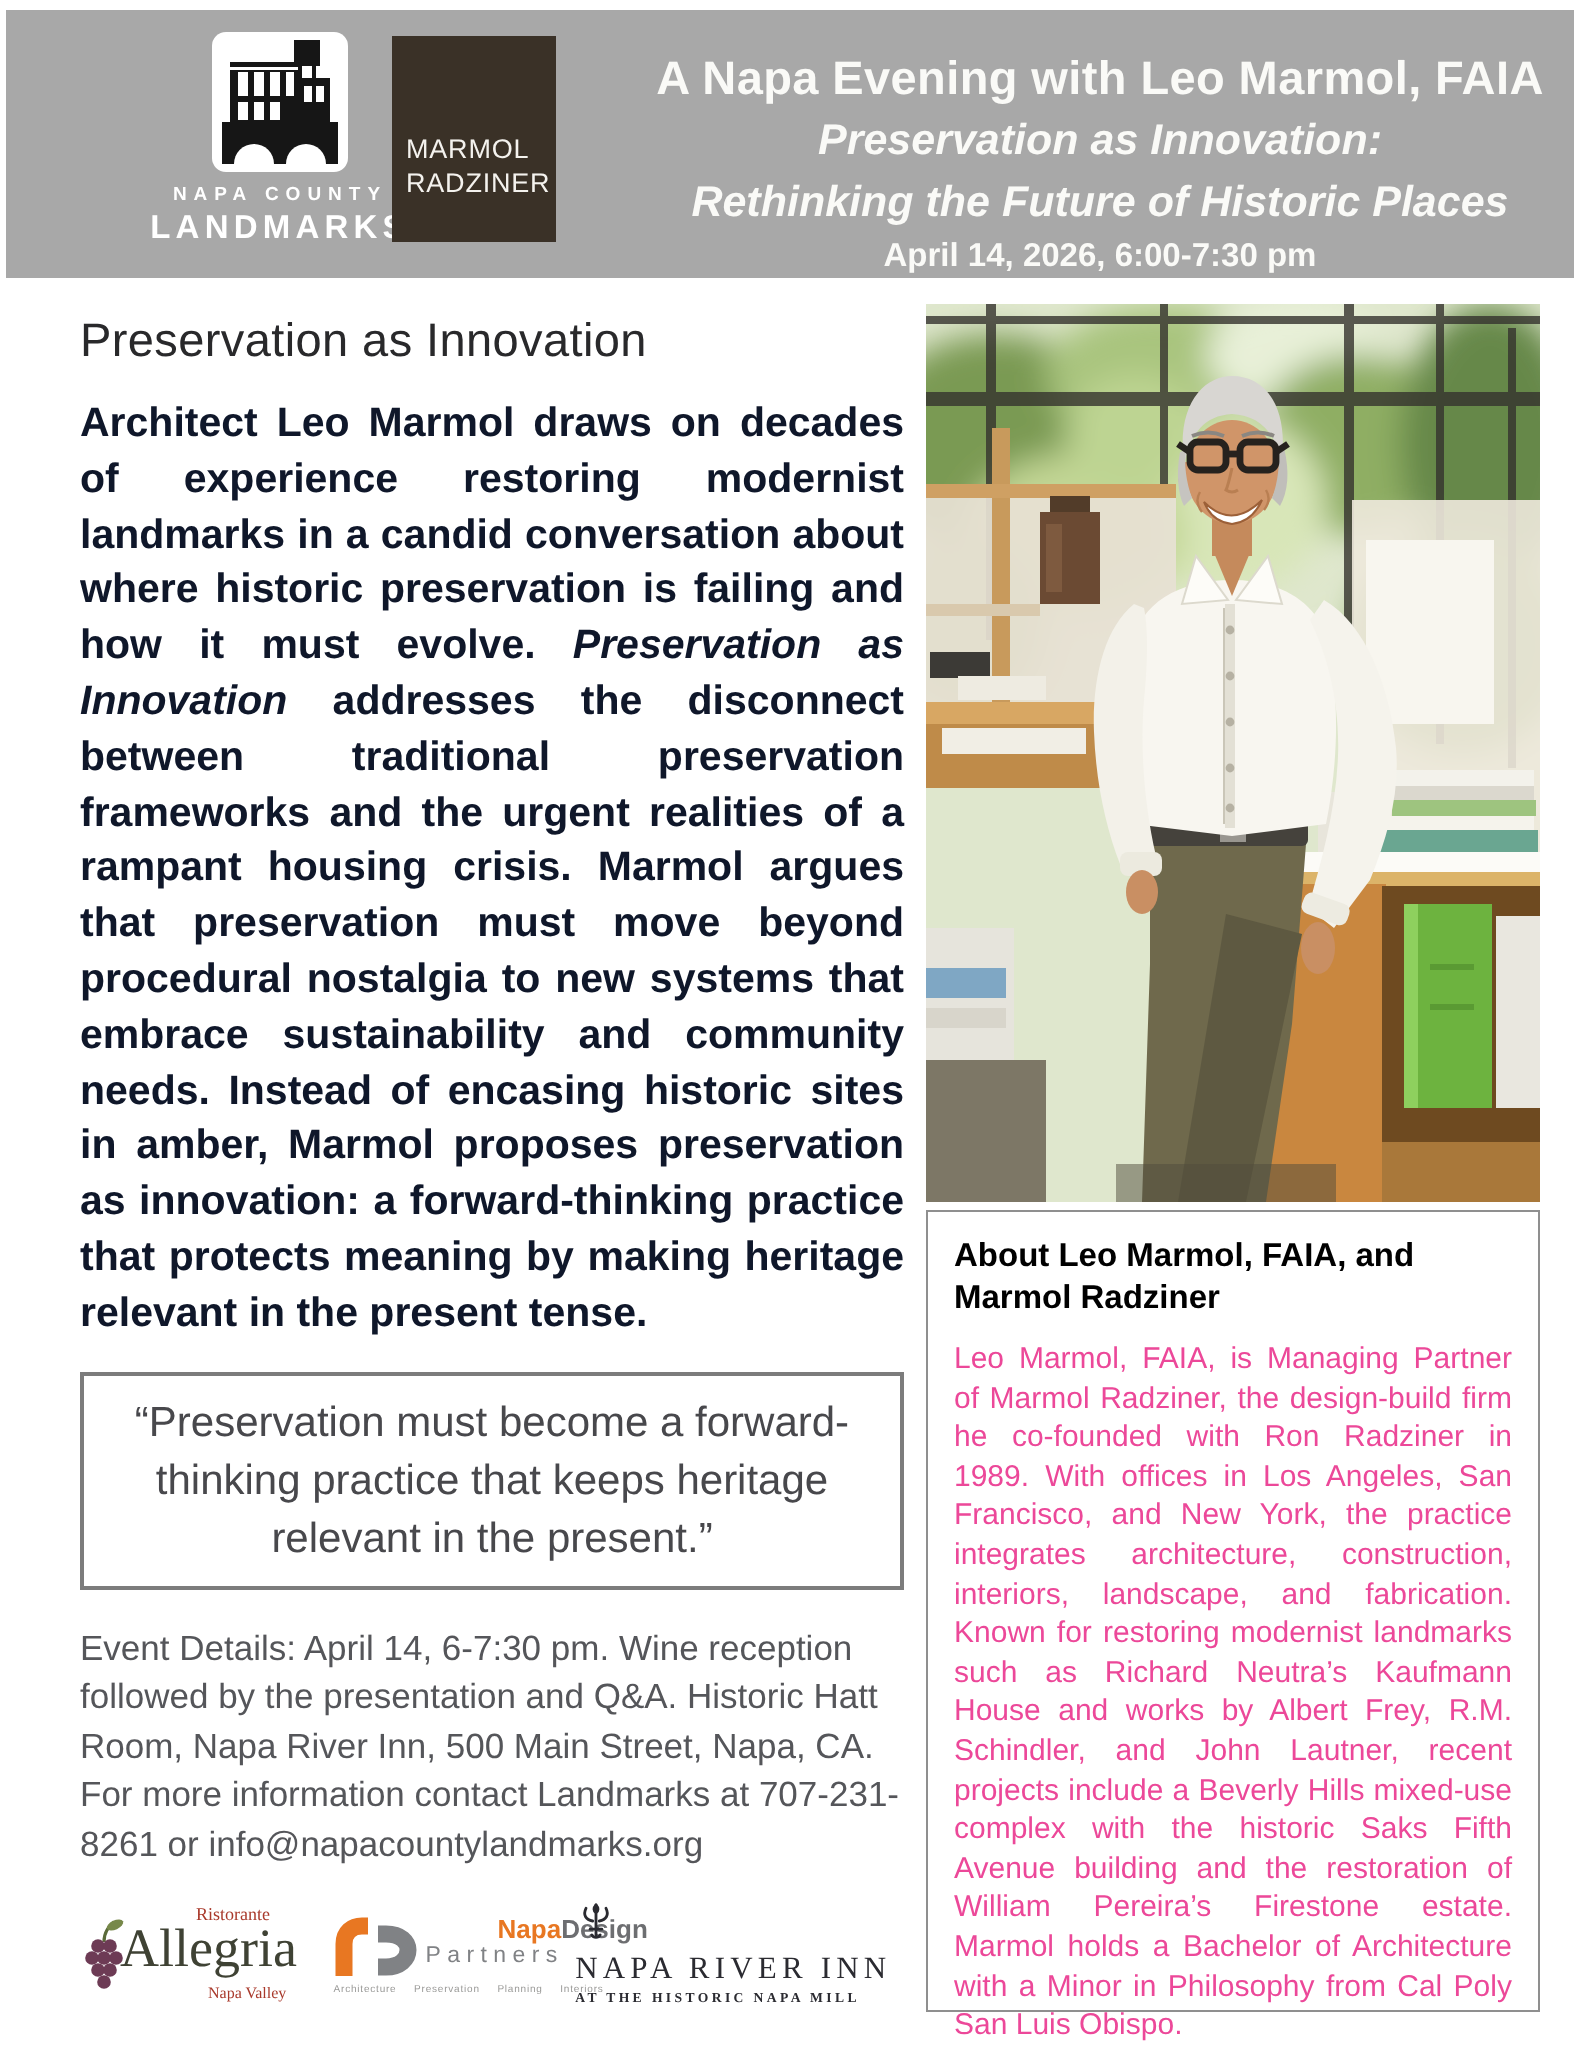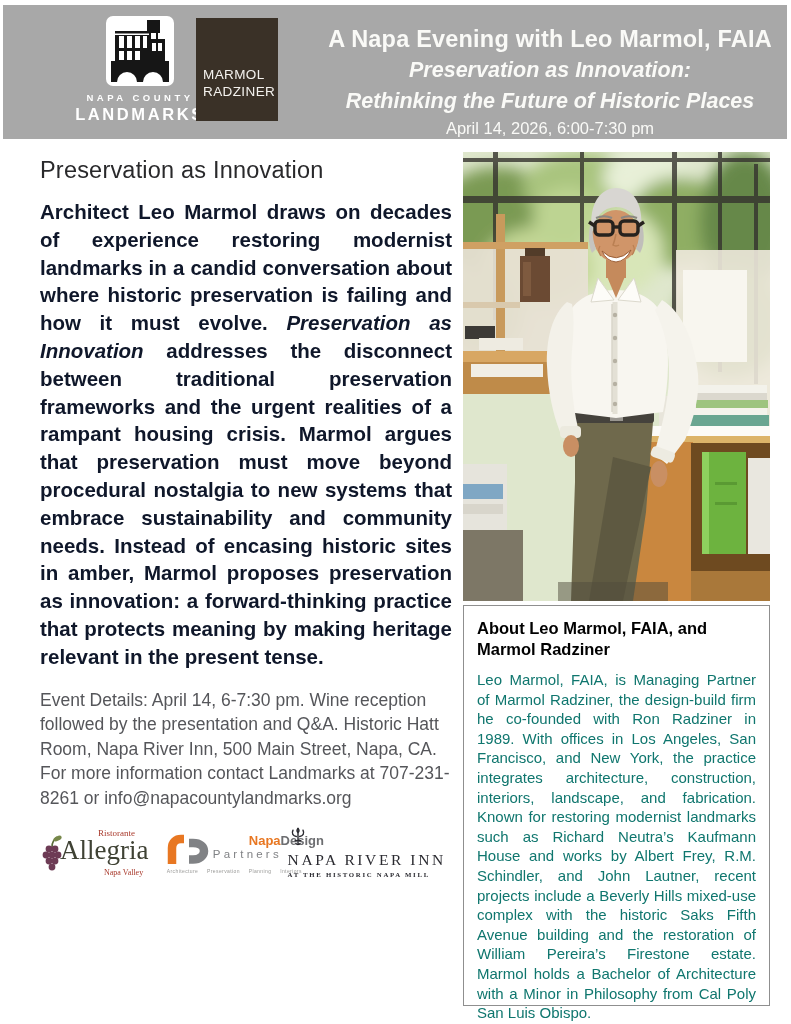--- a/index.html
+++ b/index.html
@@ -11,21 +11,21 @@
   .lm-logo{position:absolute;left:64px;top:10px;width:146px;text-align:center;color:#ffffff;}
   .lm-box{width:70px;height:72px;margin:0 auto;}
   .lm-line1{margin-top:5px;font-size:9.5px;font-weight:700;letter-spacing:3.5px;}
   .lm-line2{margin-top:2px;font-size:16.5px;font-weight:700;letter-spacing:2.6px;}
   .mr-logo{position:absolute;left:193px;top:13px;width:82px;height:103px;background:#3a3127;
            color:#f4f2ee;box-sizing:border-box;padding:20px 7px;display:flex;flex-direction:column;
            justify-content:flex-end;font-size:13.5px;letter-spacing:.4px;line-height:1.3;}
   .banner-title{position:absolute;left:318px;right:8px;top:21px;text-align:center;color:#fafaf7;}
   .banner-title .t1{font-size:23.5px;font-weight:700;letter-spacing:.2px;}
   .banner-title .t2{font-size:21.5px;font-weight:700;font-style:italic;line-height:28px;margin-top:3px;}
-  .banner-title .t3{font-size:16.5px;font-weight:400;margin-top:4px;}
+  .banner-title .t3{font-size:16.5px;font-weight:700;margin-top:4px;}
 
   
   .left-col{position:absolute;left:40px;top:157px;width:412px;}
   .left-col h1{margin:0 0 14px 0;font-size:23.5px;font-weight:500;color:#29292b;letter-spacing:.2px;}
   .intro{margin:0;text-align:justify;font-size:20.5px;line-height:27.8px;color:#0f172a;font-weight:bold;}
   .intro em{font-style:italic;}
   .quote-box{margin-top:15px;border:2px solid #7c7c7c;padding:9px 14px;}
   .quote-box p{margin:0;text-align:center;font-size:21px;line-height:29px;color:#48484c;}
   .event-details{margin:17px 0 0 0;font-size:17.5px;line-height:24.6px;color:#55565a;}
   .sponsors{margin-top:13px;display:flex;align-items:flex-start;justify-content:space-between;width:412px;}
@@ -50,21 +50,21 @@
   
   .sp-nri{position:relative;width:166px;text-align:left;color:#2b2b31;margin-top:2px;}
   .nri-name{margin-top:1px;font-family:"Liberation Serif",serif;font-size:15.5px;letter-spacing:2.6px;white-space:nowrap;}
   .nri-tag{margin-top:2px;font-family:"Liberation Serif",serif;font-size:6.8px;letter-spacing:1.7px;font-weight:700;white-space:nowrap;}
 
   
   .photo{position:absolute;left:463px;top:152px;width:307px;height:449px;margin:0;overflow:hidden;}
   .about-box{position:absolute;left:463px;top:605px;width:307px;height:401px;box-sizing:border-box;
              border:1.5px solid #8f8f8f;background:#ffffff;padding:10px 13px 12px 13px;}
   .about-box h2{margin:2px 0 10px 0;font-size:16.5px;line-height:21px;color:#000000;font-weight:700;}
-  .about-box p{margin:0;text-align:justify;font-size:15px;line-height:19.6px;color:#0f766e;}
+  .about-box p{margin:0;text-align:justify;font-size:15px;line-height:19.6px;color:#ec4899;}
 </style>
 </head>
 <body>
 
 <div class="page">
 
   <header class="banner">
 
     <div class="lm-logo">
       <div class="lm-box">
@@ -109,20 +109,23 @@
       <div class="t2">Rethinking the Future of Historic Places</div>
       <div class="t3">April 14, 2026, 6:00-7:30 pm</div>
     </div>
   </header>
 
   <section class="left-col">
     <h1>Preservation as Innovation</h1>
 
     <p class="intro"><span>Architect Leo Marmol draws on decades of experience restoring modernist landmarks in a candid conversation about where historic preservation is failing and how it must evolve. </span><em>Preservation as Innovation</em><span> addresses the disconnect between traditional preservation frameworks and the urgent realities of a rampant housing crisis. Marmol argues that preservation must move beyond procedural nostalgia to new systems that embrace sustainability and community needs. Instead of encasing historic sites in amber, Marmol proposes preservation as innovation: a forward-thinking practice that protects meaning by making heritage relevant in the present tense.</span></p>
 
+    <div class="quote-box">
+      <p>“Preservation must become a forward-thinking practice that keeps heritage relevant in the present.”</p>
+    </div>
 
     <p class="event-details">Event Details: April 14, 6-7:30 pm. Wine reception followed by the presentation and Q&amp;A.  Historic Hatt Room, Napa River Inn, 500 Main Street, Napa, CA. For more information contact Landmarks at 707-231-8261 or info@napacountylandmarks.org</p>
 
     <div class="sponsors">
 
       <div class="sp-allegria">
         <span class="al-grapes">
           <svg viewBox="0 0 22 42" width="22" height="42">
             <path d="M10 13 C10 8 12 6 15 3" stroke="#5a6b3a" stroke-width="1.6" fill="none"></path>
             <ellipse cx="15.5" cy="4.5" rx="4.4" ry="2.3" fill="#77884a" transform="rotate(-25 15.5 4.5)"></ellipse>

